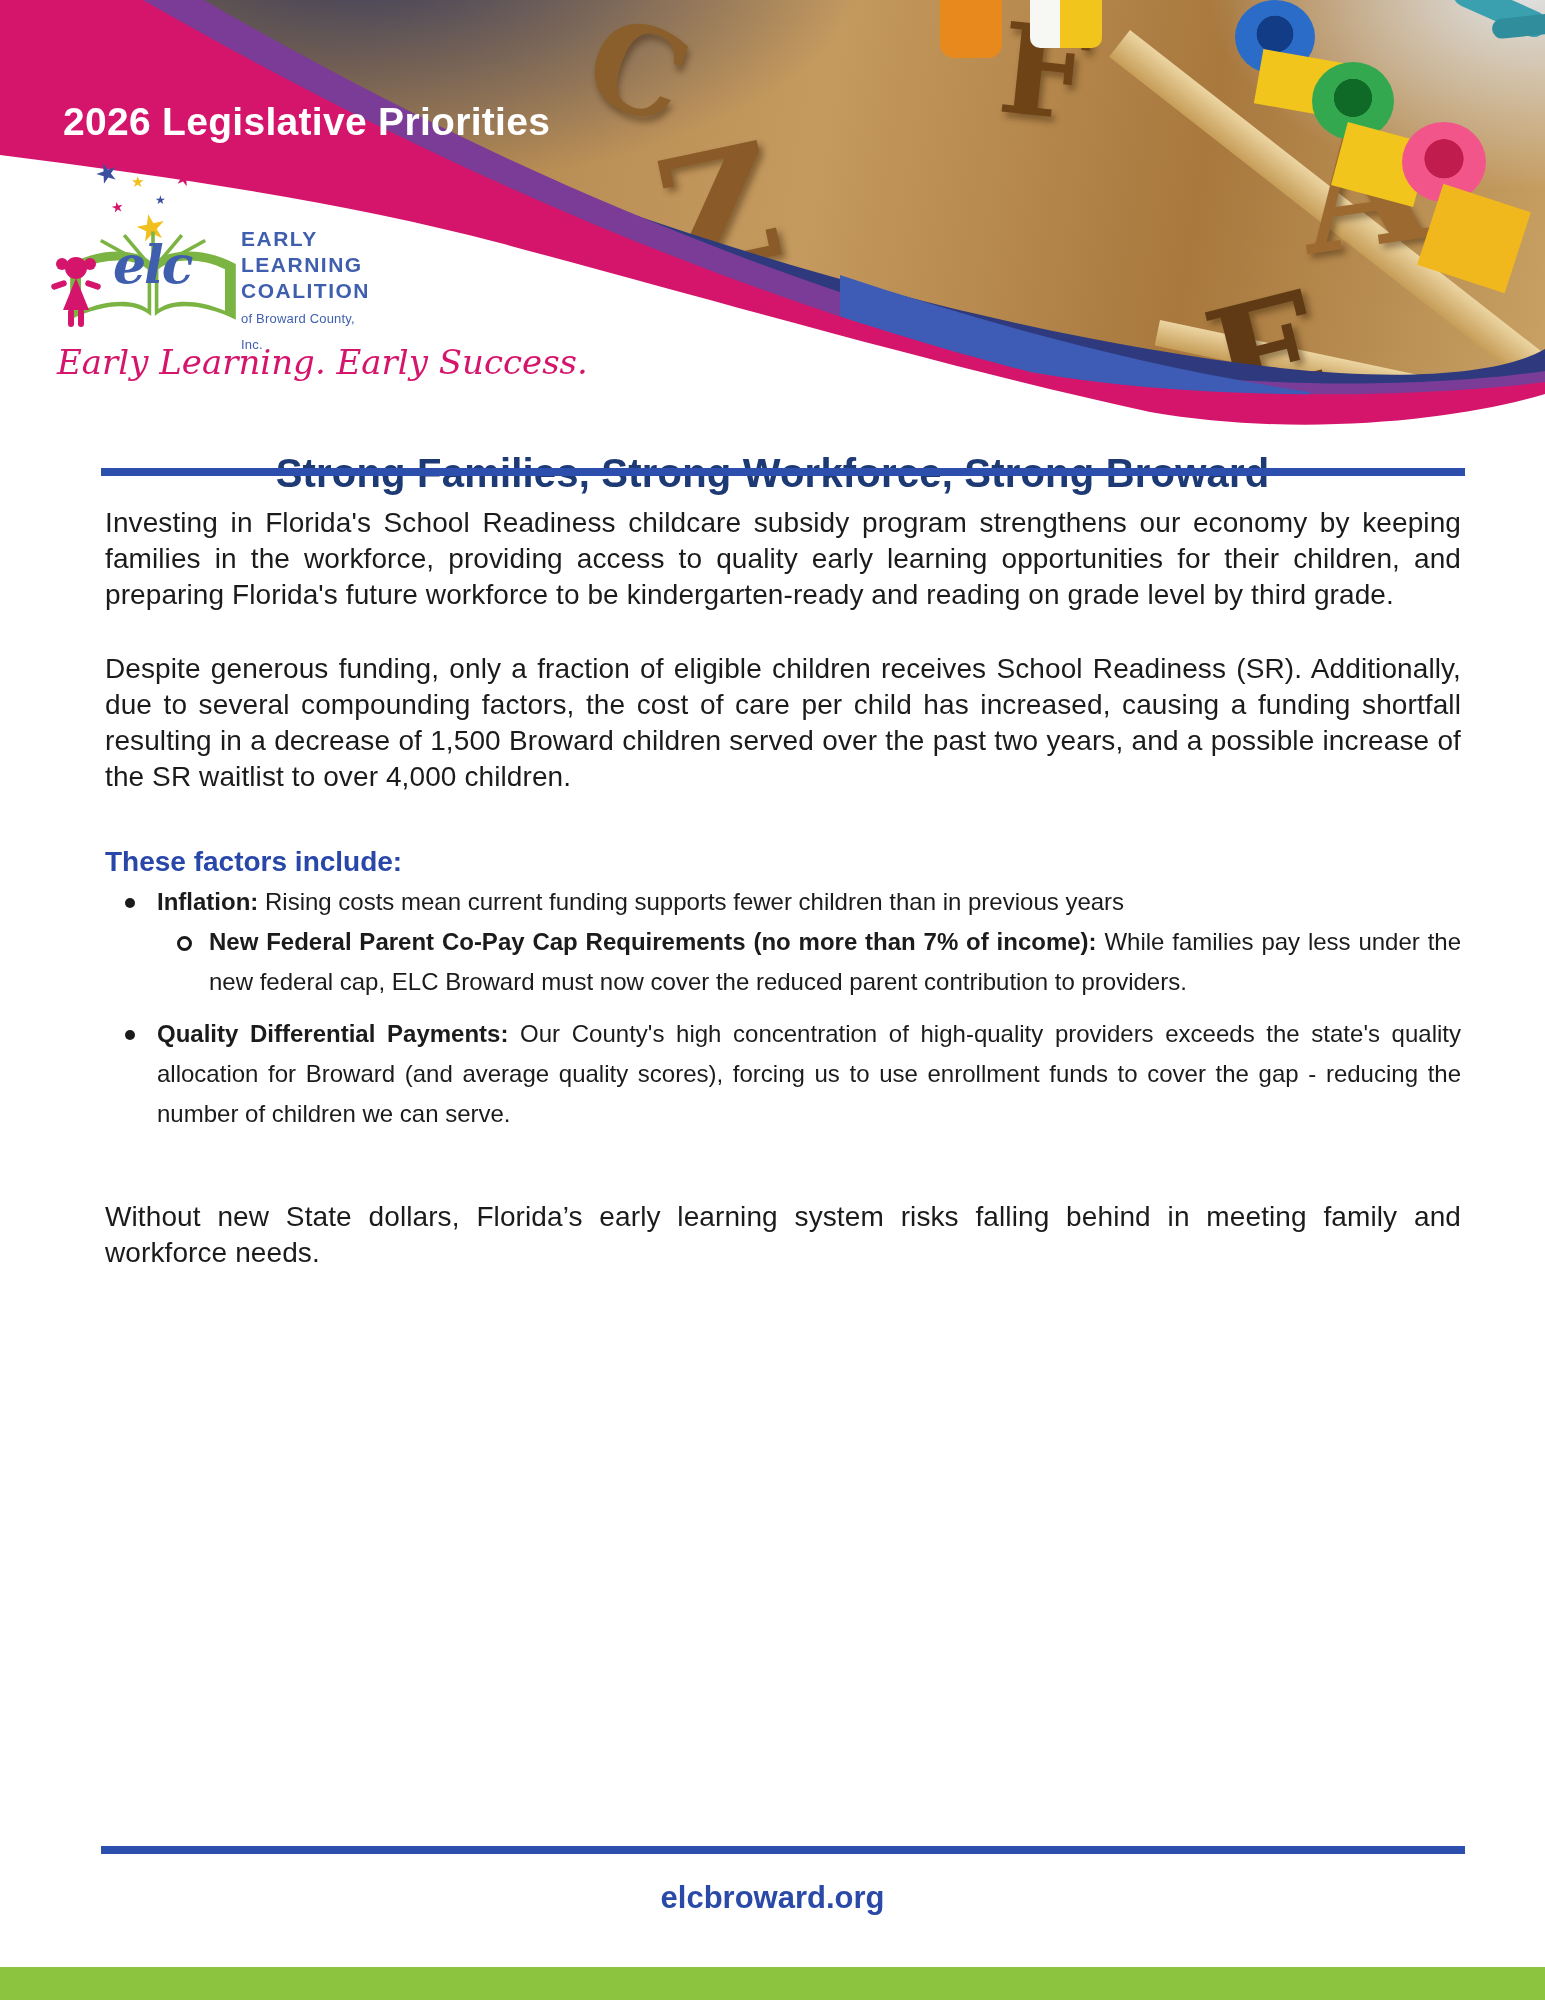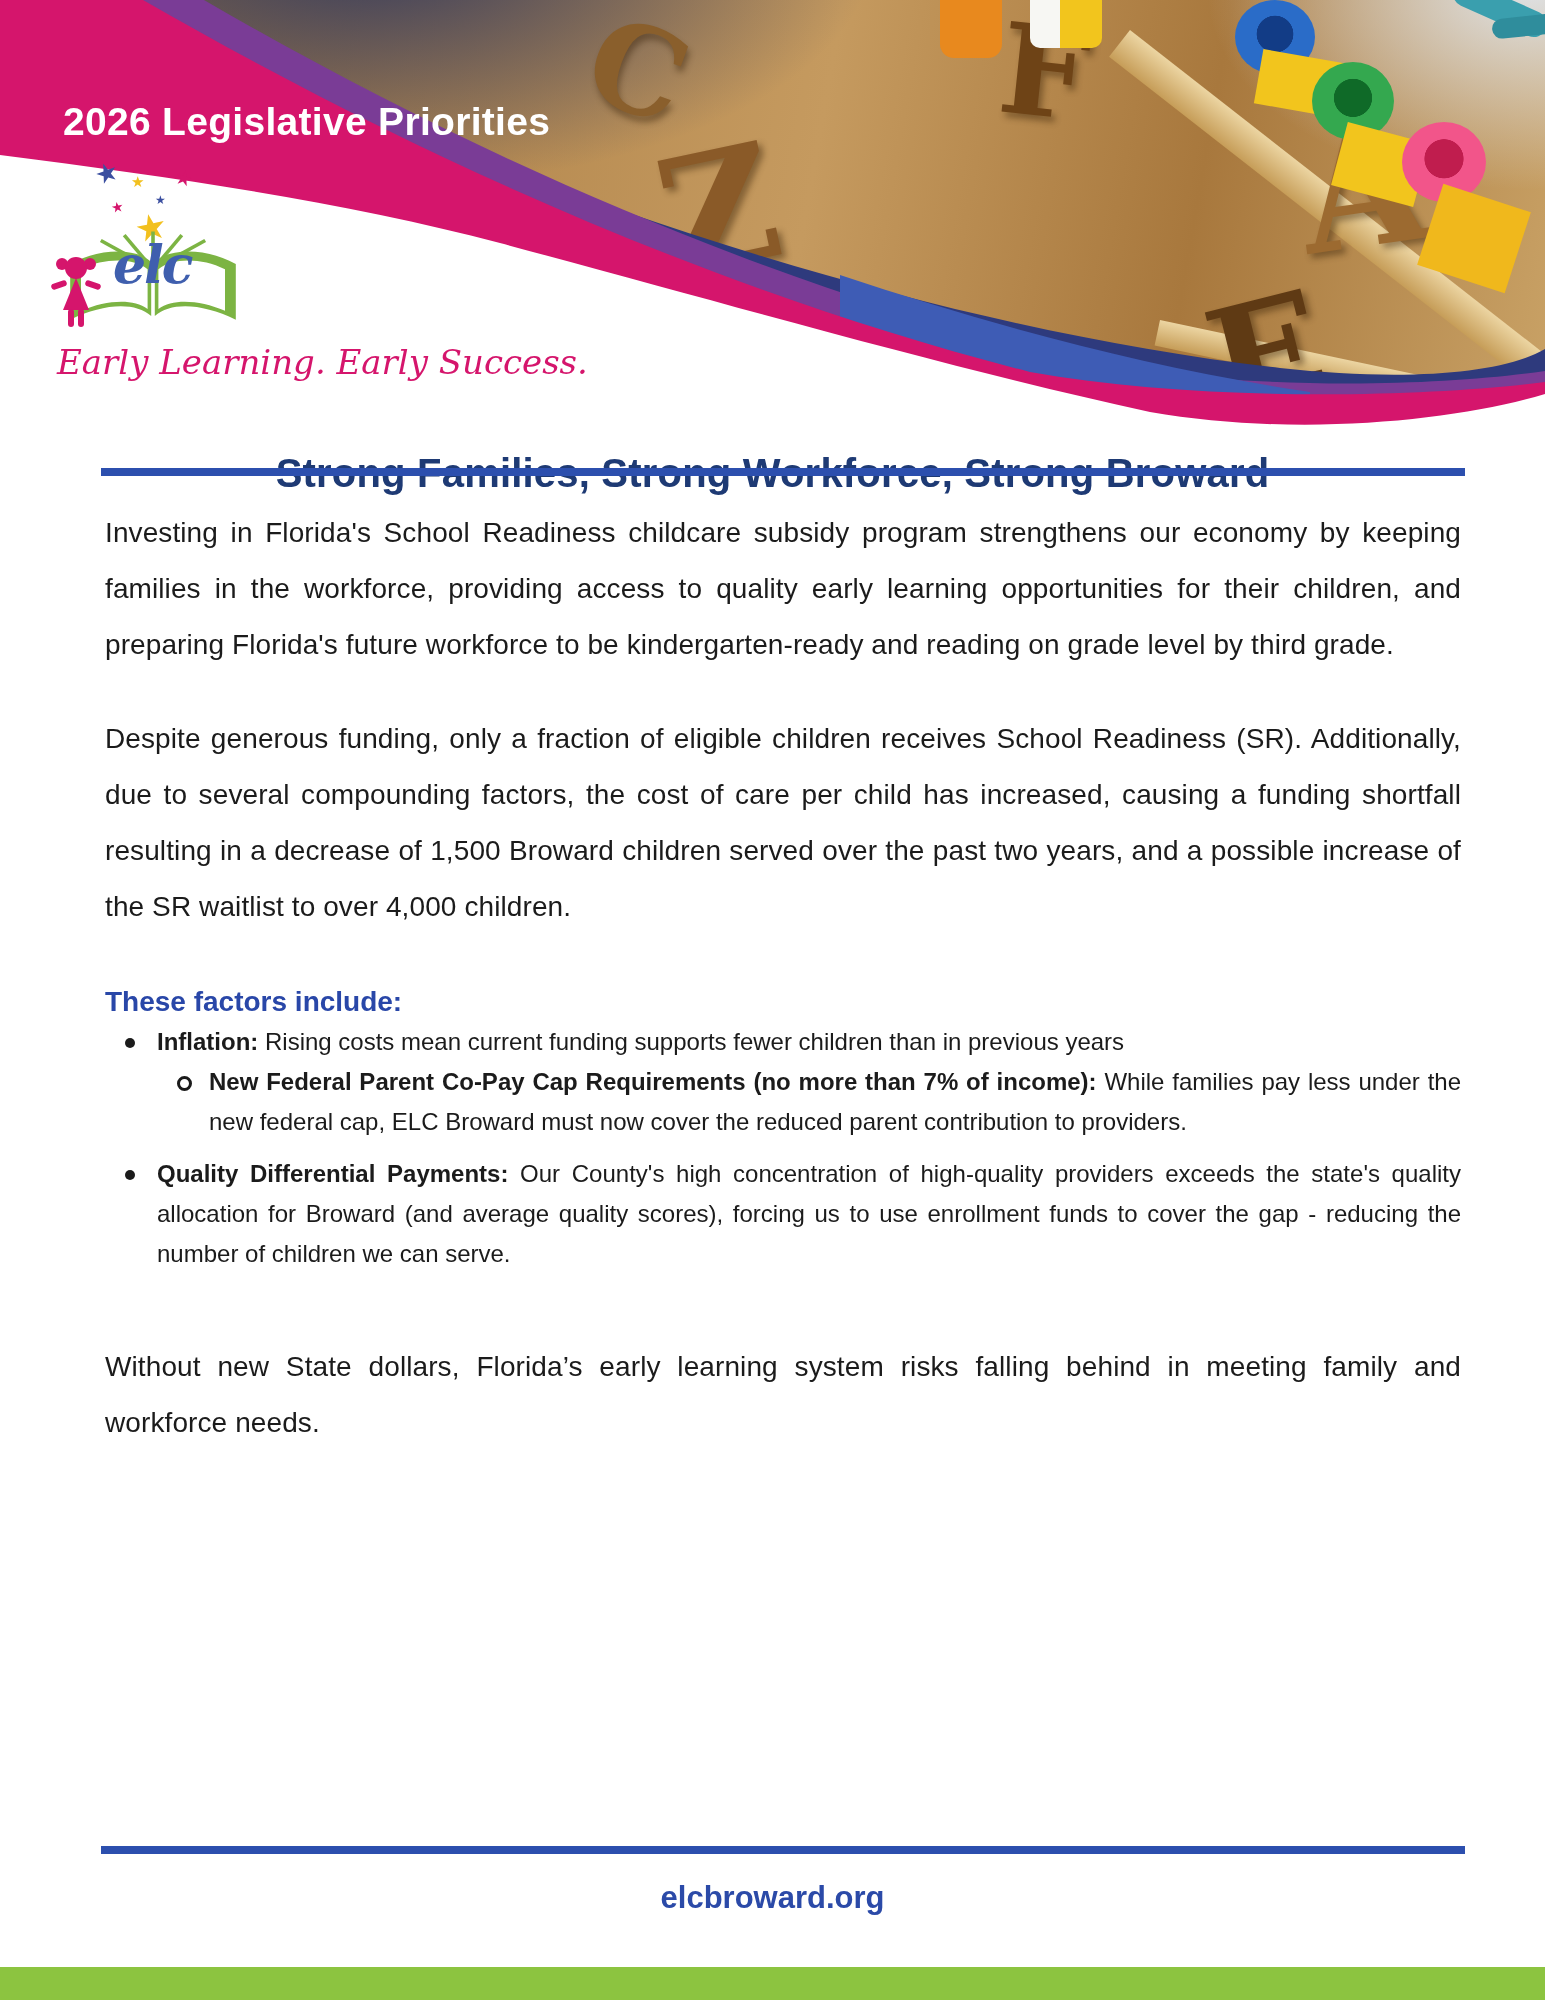--- a/index.html
+++ b/index.html
@@ -40,21 +40,21 @@
 
   
   .title{position:absolute;left:0;top:424px;width:100%;text-align:center;
       font-size:40px;font-weight:bold;color:#1e3a74;letter-spacing:0.2px;}
   .rule{position:absolute;left:101px;right:80px;height:8px;background:#2c4fae;}
   .rule-top{top:468px;}
   .rule-bottom{top:1846px;}
 
   
   .content{position:absolute;left:105px;top:505px;width:1356px;}
-  .content p{margin:0;font-size:28px;line-height:56px;text-align:justify;letter-spacing:0.1px;}
+  .content p{margin:0;font-size:28px;line-height:36px;text-align:justify;letter-spacing:0.1px;}
   .gap-a{margin-bottom:38px !important;}
   .gap-b{margin-bottom:52px !important;}
   .blue-label{color:#2947a8;font-weight:bold;}
   .crimson{color:#da1e5b;font-weight:bold;text-decoration:underline;
       text-decoration-thickness:3px;text-underline-offset:6px;}
   .factors-h{margin:47px 0 0 0;font-size:28px;line-height:40px;font-weight:bold;color:#2947a8;}
   ul.factors{list-style:none;margin:0;padding:0;}
   ul.factors li{position:relative;font-size:24px;line-height:40px;text-align:justify;}
   li.lvl1{padding-left:52px;}
   li.lvl2{padding-left:104px;}
@@ -143,20 +143,26 @@
           <circle cx="13" cy="12" r="6"></circle>
             <circle cx="41" cy="12" r="6"></circle>
           <circle cx="27" cy="16" r="11"></circle>
           <path d="M27,26 L14,58 L40,58 Z"></path>
           <rect x="2" y="30" width="16" height="6" rx="3" transform="rotate(-18 10 33)"></rect>
           <rect x="36" y="30" width="16" height="6" rx="3" transform="rotate(18 44 33)"></rect>
           <rect x="19" y="57" width="6" height="18" rx="3"></rect>
           <rect x="29" y="57" width="6" height="18" rx="3"></rect>
         </g>
       </svg>
+      <div class="logo-text">
+        <div>EARLY</div>
+        <div>LEARNING</div>
+        <div>COALITION</div>
+        <div class="logo-sub">of Broward County, Inc.</div>
+      </div>
       <div class="tagline">Early Learning. Early Success.</div>
     </div>
   </header>
 
   <h1 class="title">Strong Families, Strong Workforce, Strong Broward</h1>
   <div class="rule rule-top"></div>
 
   <main class="content">
     <p class="gap-a">Investing in Florida's School Readiness childcare subsidy program strengthens our economy by keeping families in the workforce, providing access to quality early learning opportunities for their children, and preparing Florida's future workforce to be kindergarten-ready and reading on grade level by third grade.</p>
 

